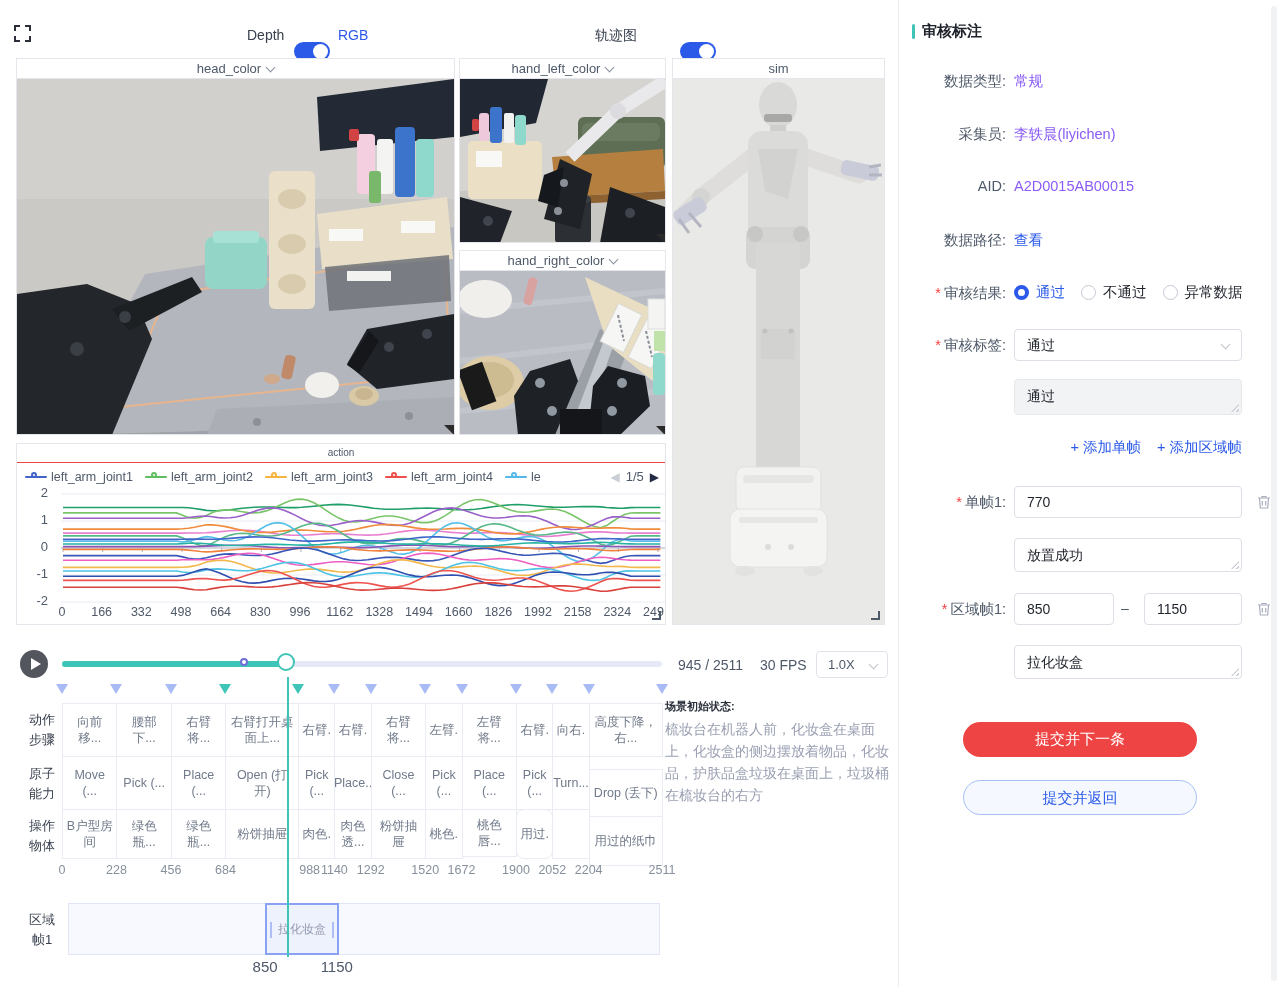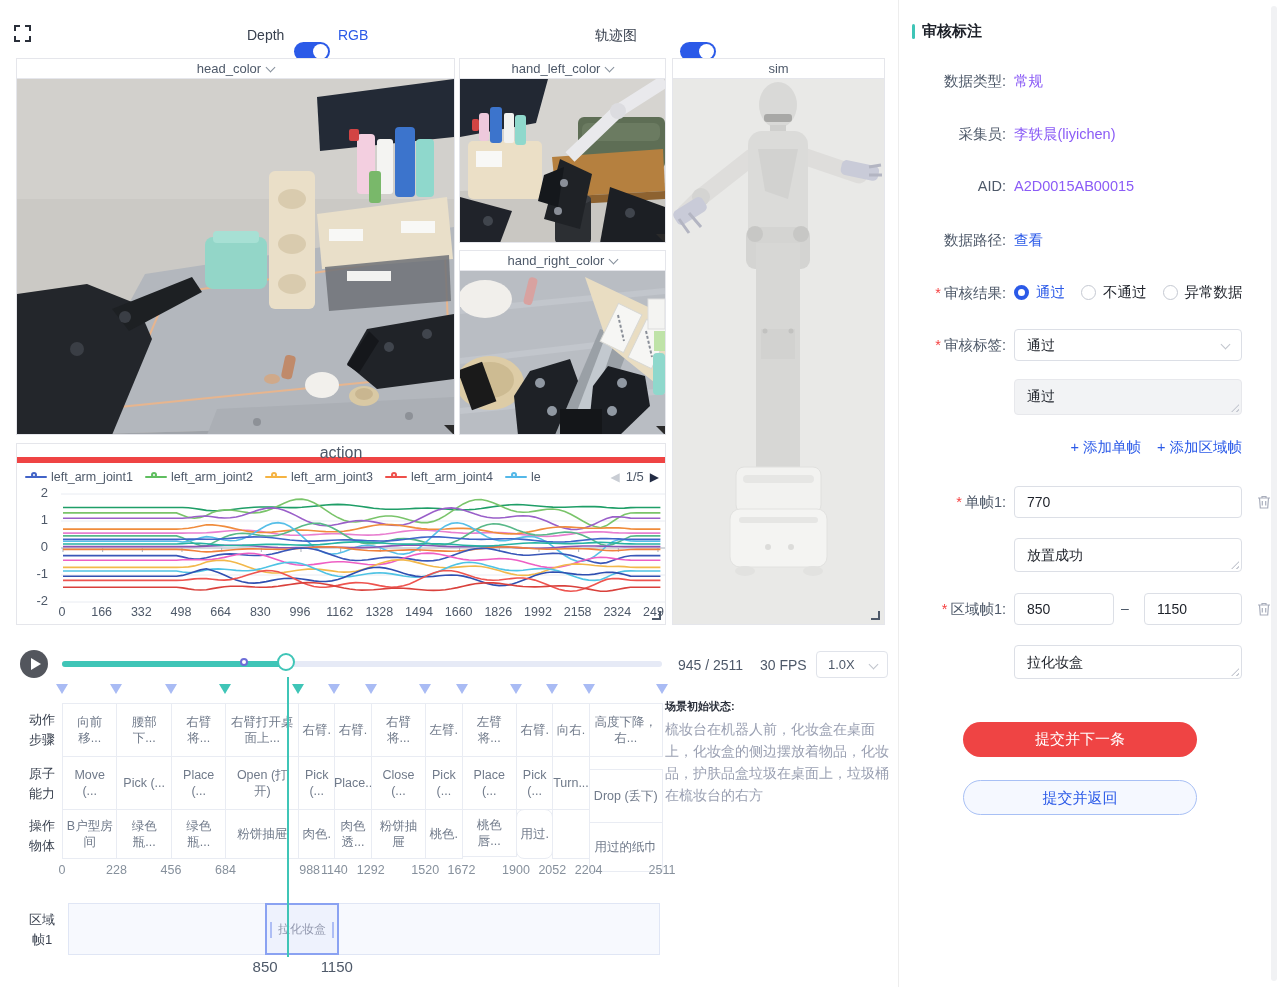--- a/index.html
+++ b/index.html
@@ -22,21 +22,21 @@
 
   
   .cam { border:1px solid #e5e6eb; background:#fff; }
   .cam-title { height:20px; line-height:19px; text-align:center; font-size:13px; color:#4e5969; border-bottom:1px solid #e5e6eb; cursor:pointer; white-space:nowrap; }
   .chev { display:inline-block; width:7px; height:7px; border-right:1.5px solid #86909c; border-bottom:1.5px solid #86909c; transform:rotate(45deg); margin-left:6px; vertical-align:2px; }
   .cam-body { position:absolute; left:0; right:0; top:20px; bottom:0; overflow:hidden; }
   .cam-body svg { display:block; }
 
   
   #chart-panel { left:16px; top:443px; width:650px; height:182px; border:1px solid #e5e6eb; overflow:hidden; background:#fff; }
-  #chart-title { height:19px; line-height:18px; text-align:center; font-size:16px; color:#4e5969; border-bottom:6px solid #ef4444; }
+  #chart-title { height:19px; line-height:18px; text-align:center; font-size:10px; color:#4e5969; border-bottom:1px solid #ef4444; }
   #legend-row { position:absolute; left:0; right:0; top:20px; height:25px; display:flex; align-items:center; padding-left:8px; overflow:hidden; }
   .lgd-item { display:inline-flex; align-items:center; margin-right:12px; cursor:pointer; flex:none; }
   .lgd-ico { position:relative; width:22px; height:12px; display:inline-block; margin-right:4px; }
   .lgd-line { position:absolute; left:0; right:0; top:5px; height:2px; border-radius:1px; }
   .lgd-dot { position:absolute; left:6px; top:1px; width:6px; height:6px; border:2px solid; border-radius:50%; background:#fff; }
   .lgd-txt { font-size:12.5px; color:#4e5969; white-space:nowrap; }
   #lgd-pager { position:absolute; right:6px; top:20px; height:25px; display:flex; align-items:center; gap:6px; background:#fff; padding-left:4px; }
   .pg-prev { color:#c9cdd4; font-size:12px; cursor:pointer; }
   .pg-next { color:#232c44; font-size:12px; cursor:pointer; }
   .pg-num { font-size:13px; color:#4e5969; }
@@ -499,21 +499,21 @@
         <div class="cell" style="height: 54px;">Pick (...</div>
         <div class="cell" style="height: 50px; border-radius: 8px;">用过.</div>
       </div>
       <div class="col" style="left: 552.323px; width: 37.3202px;">
         <div class="cell" style="height: 54px;">向右.</div>
         <div class="cell" style="height: 54px;">Turn...</div>
         <div class="cell" style="height: 50px;"></div>
       </div>
       <div class="col" style="left: 588.643px; width: 74.3572px;">
         <div class="cell" style="height: 54px;">高度下降，右...</div>
-        <div class="cell" style="height: 54px; margin-top: 12px;">Drop (丢下)</div>
+        <div class="cell" style="height: 48px; margin-top: 12px;">Drop (丢下)</div>
         <div class="cell" style="height: 50px;">用过的纸巾</div>
       </div>
     </div>
   <div class="abs" id="steps-axis" style="left:0;top:863px;height:16px">
       <span class="axis-num" style="left: 40px;">0</span>
       <span class="axis-num" style="left: 94.4803px;">228</span>
       <span class="axis-num" style="left: 148.961px;">456</span>
       <span class="axis-num" style="left: 203.441px;">684</span>
       <span class="axis-num" style="left: 276.081px; text-align: right;">988</span>
       <span class="axis-num" style="left: 312.401px;">1140</span>

